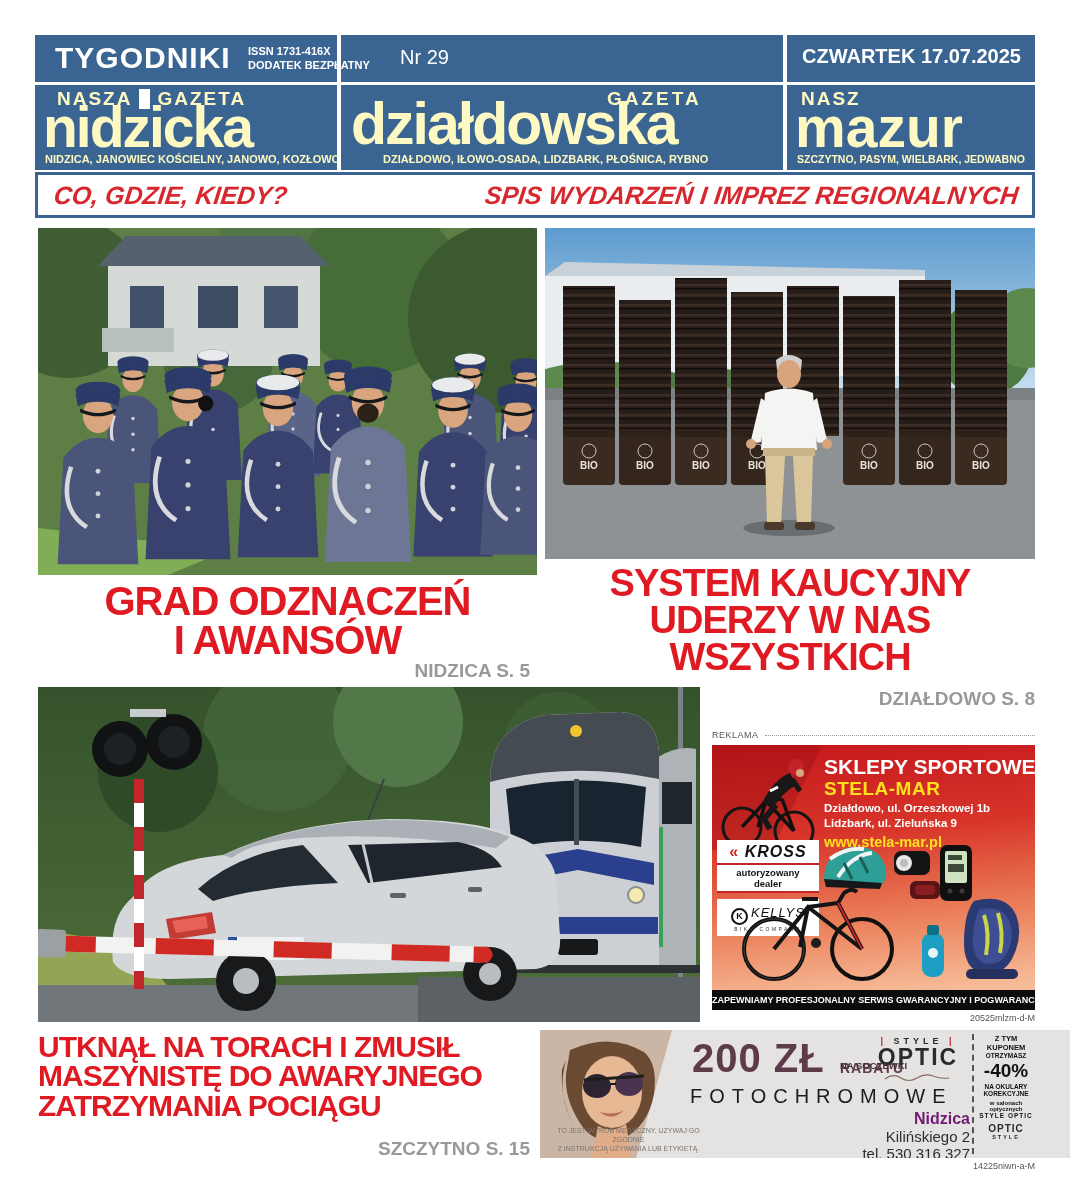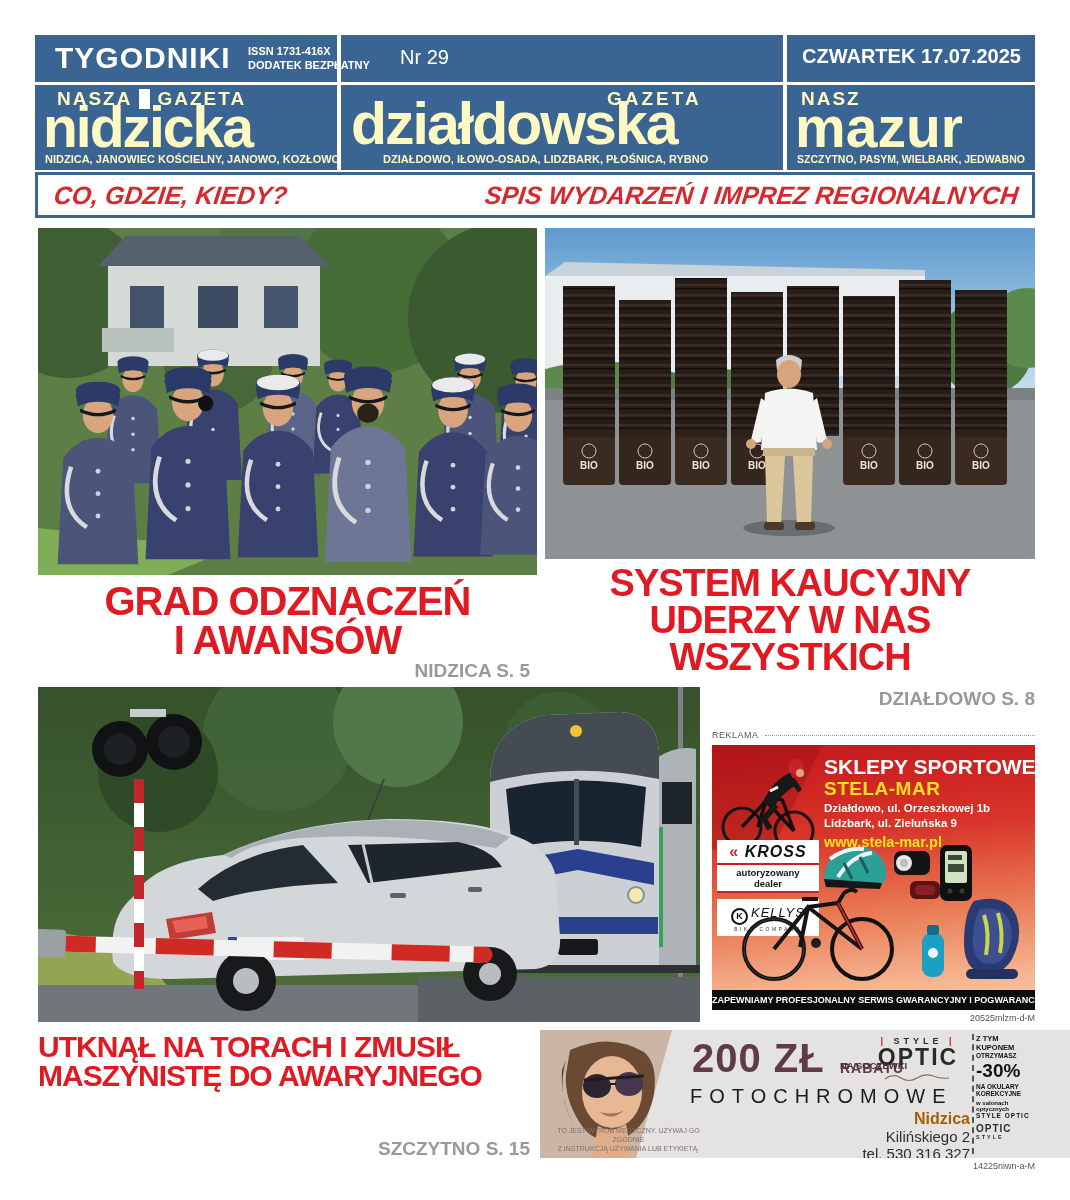--- a/index.html
+++ b/index.html
@@ -82,24 +82,24 @@
   .ad-optic .amount{position:absolute;left:152px;top:6px;font-size:40px;font-weight:800;color:#5e3b4a;letter-spacing:1px;}
   .ad-optic .al1{position:absolute;left:300px;top:30px;font-size:14px;font-weight:800;color:#5e3b4a;letter-spacing:1px;}
   .ad-optic .al2{position:absolute;left:300px;top:30px;font-size:9.5px;font-weight:bold;color:#4a2f3b;}
   .ad-optic .prod{position:absolute;left:150px;top:55px;font-size:20px;color:#1d1d1d;letter-spacing:7px;font-weight:400;}
   .ad-optic .discl{position:absolute;left:6px;bottom:5px;width:165px;font-size:7px;color:#7a7470;text-align:center;line-height:1.3;}
   .optic-logo{position:absolute;left:330px;top:6px;width:96px;text-align:center;color:#2b2b2b;}
   .optic-logo .styl{font-size:9px;letter-spacing:4px;font-weight:bold;}
   .optic-logo .bars{color:#c4232a;font-weight:bold;}
   .optic-logo .optc{font-size:23px;letter-spacing:2px;font-weight:600;line-height:1;}
   .optic-addr{position:absolute;left:255px;top:80px;width:175px;text-align:right;}
-  .optic-addr .city{font-size:16px;font-weight:800;color:#a16207;}
+  .optic-addr .city{font-size:16px;font-weight:800;color:#701a75;}
   .optic-addr .street,.optic-addr .phone{font-size:15px;color:#2e2e2e;line-height:1.15;}
   .coupon{position:absolute;left:432px;top:4px;width:60px;height:120px;border-left:2px dashed #555;
-          padding-left:2px;}
+          text-align:center;padding-left:2px;}
   .coupon .c1{font-size:7.5px;font-weight:800;color:#111;}
   .coupon .c2{font-size:6.5px;font-weight:bold;color:#111;}
   .coupon .cv{font-size:19px;font-weight:800;color:#111;margin:1px 0;}
   .coupon .c3{font-size:6.5px;font-weight:800;color:#111;}
   .coupon .c4{font-size:6px;font-weight:bold;color:#111;margin-top:3px;}
   .coupon .c5{font-size:6.5px;font-weight:bold;letter-spacing:1px;color:#111;}
   .coupon .mini{margin-top:4px;font-size:10px;font-weight:600;letter-spacing:1px;color:#2b2b2b;}
   .coupon .minis{font-size:5.5px;letter-spacing:2px;font-weight:bold;color:#2b2b2b;}
 </style>
 </head>
@@ -468,20 +468,21 @@
         <rect x="254" y="132" width="52" height="10" rx="5" fill="#25305e"></rect>
       </g>
     </svg>
     <div class="strip">ZAPEWNIAMY PROFESJONALNY SERWIS GWARANCYJNY I POGWARANCYJNY</div>
   </div>
   <div class="abs ad-code code1">20525mlzm-d-M</div>
 
   <div class="abs headline h3">
     <span>UTKNĄŁ NA TORACH I ZMUSIŁ</span>
     <span>MASZYNISTĘ DO AWARYJNEGO</span>
+    <span>ZATRZYMANIA POCIĄGU</span>
   </div>
   <div class="abs pageref pr3">SZCZYTNO S. 15</div>
 
   <div class="abs ad-optic">
     <svg class="abs" style="left:0;top:0;" width="150" height="128" viewBox="0 0 150 128">
       <rect width="150" height="128" fill="#cbb6a6"></rect>
       <polygon points="150,0 150,128 96,128 132,0" fill="#e4e3e1"></polygon>
       <path d="M30,20 Q70,2 104,22 Q118,34 114,64 Q108,96 84,108 Q56,116 42,96 Q24,70 26,44 Z" fill="#6b4a33"></path>
       <ellipse cx="72" cy="62" rx="30" ry="36" fill="#e6b894"></ellipse>
       <path d="M58,96 Q72,104 86,94 L92,128 L52,128 Z" fill="#e0ad88"></path>
@@ -510,21 +511,21 @@
       </svg>
     </div>
     <div class="optic-addr">
       <div class="city">Nidzica</div>
       <div class="street">Kilińskiego 2</div>
       <div class="phone">tel. 530 316 327</div>
     </div>
     <div class="coupon">
       <div class="c1">Z TYM KUPONEM</div>
       <div class="c2">OTRZYMASZ</div>
-      <div class="cv">-30%</div>
+      <div class="cv">-40%</div>
       <div class="c3">NA OKULARY KOREKCYJNE</div>
       <div class="c4">w salonach optycznych</div>
       <div class="c5">STYLE OPTIC</div>
       <div class="mini">OPTIC</div>
       <div class="minis">STYLE</div>
     </div>
   </div>
   <div class="abs ad-code code2">14225niwn-a-M</div>
 
 </div>

